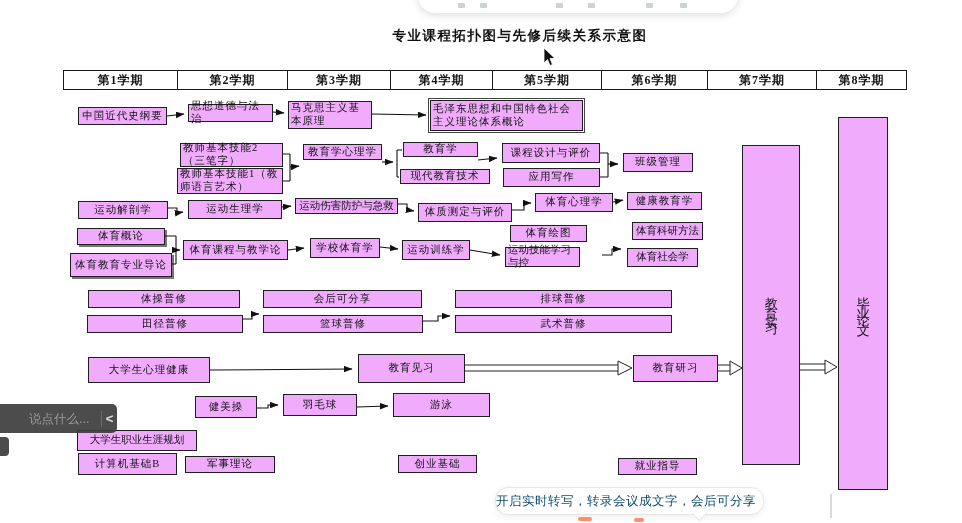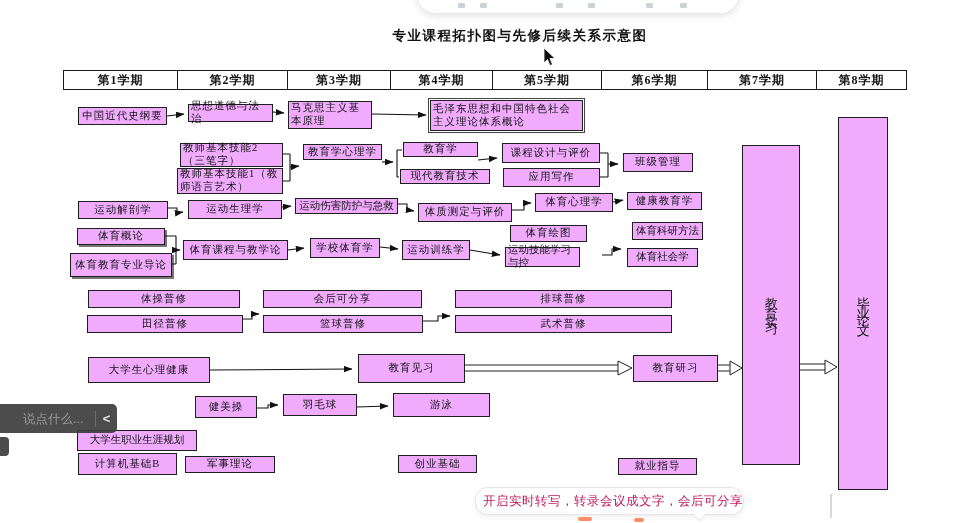--- a/index.html
+++ b/index.html
@@ -23,31 +23,31 @@
       font-size:10.5px;line-height:1.2;letter-spacing:1px;padding:0 2px;}
   .nd--thick{border-width:1.6px;}
   .nd--dbl{outline:1px solid #444;outline-offset:1.5px;}
   .nd--sh{box-shadow:2px 2px 0 0 #777;}
   .nd--v{writing-mode:vertical-rl;text-orientation:upright;letter-spacing:9px;font-size:13px;padding:8px 0;}
   .arrows{position:absolute;left:0;top:0;width:962px;height:523px;pointer-events:none;}
   
   .chat-bar{position:absolute;left:0;top:404px;width:117px;height:29px;background:rgba(62,62,62,.93);
             border-radius:0 5px 5px 0;display:flex;align-items:center;
             font-family:"Liberation Sans","DejaVu Sans",sans-serif;}
-  .chat-input{width:68px;margin-left:21px;background:transparent;border:none;outline:none;
+  .chat-input{width:68px;margin-left:27px;background:transparent;border:none;outline:none;
               color:#86efac;font-size:12.5px;font-family:inherit;}
   .chat-input::placeholder{color:#9a9a9a;opacity:1;}
   .chat-div{width:1px;height:16px;background:#6d6d6d;margin-left:2px;}
   .chat-collapse{flex:1;height:100%;background:transparent;border:none;color:#e3e3e3;
                  font-size:13px;font-weight:bold;cursor:pointer;padding:0;}
   .chat-stub{position:absolute;left:0;top:437px;width:9px;height:19px;background:rgba(62,62,62,.93);border-radius:0 4px 4px 0;}
   
-  .toast{position:absolute;left:475px;top:487px;width:267px;height:26px;background:#fff;border:1px solid #e6e6e6;
-         border-radius:13px;box-shadow:0 2px 6px rgba(0,0,0,.07);display:flex;align-items:center;justify-content:flex-end;
-         font-family:"Liberation Sans","DejaVu Sans",sans-serif;font-size:12.5px;color:#be185d;letter-spacing:.5px;}
+  .toast{position:absolute;left:495px;top:487px;width:267px;height:26px;background:#fff;border:1px solid #e6e6e6;
+         border-radius:13px;box-shadow:0 2px 6px rgba(0,0,0,.07);display:flex;align-items:center;justify-content:flex-start;
+         font-family:"Liberation Sans","DejaVu Sans",sans-serif;font-size:12.5px;color:#0c4a6e;letter-spacing:.5px;}
   .toast-notch{position:absolute;left:694px;top:508px;width:10px;height:10px;background:#fff;
                border-right:1px solid #e6e6e6;border-bottom:1px solid #e6e6e6;transform:rotate(45deg);}
   .side-tick{position:absolute;left:830px;top:494px;width:2px;height:24px;background:#d9d9d9;}
   .orange-frag{position:absolute;background:#ff7a4d;border-radius:2px;opacity:.85;}
 </style>
 </head>
 <body>
 
 <div class="stage">
 

